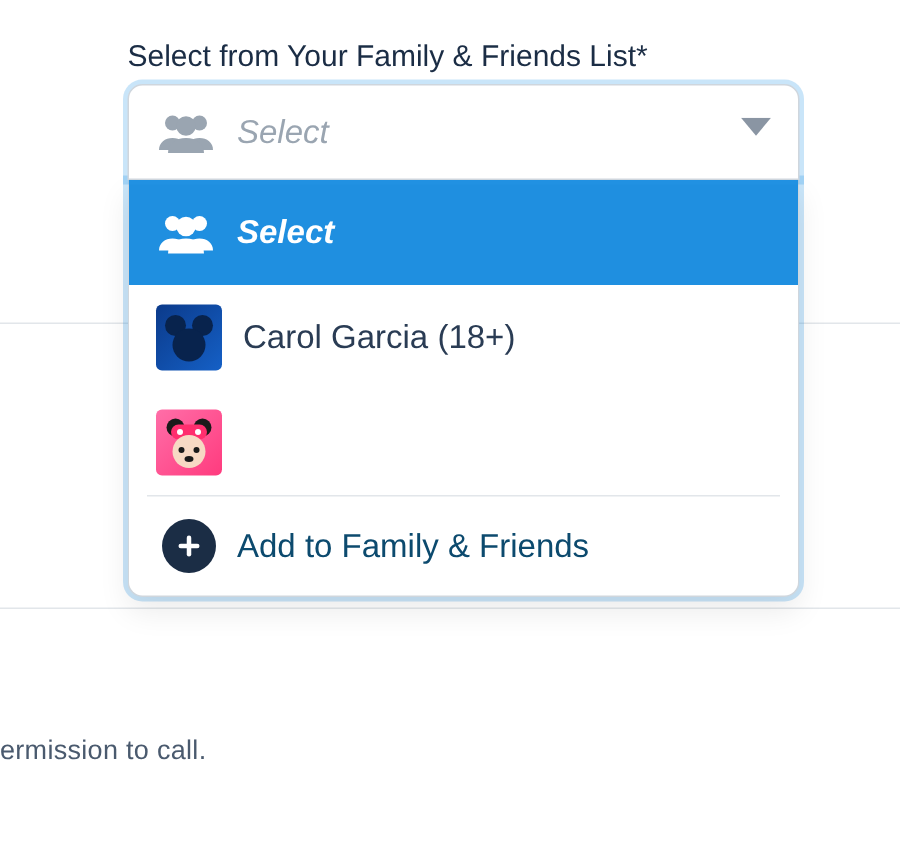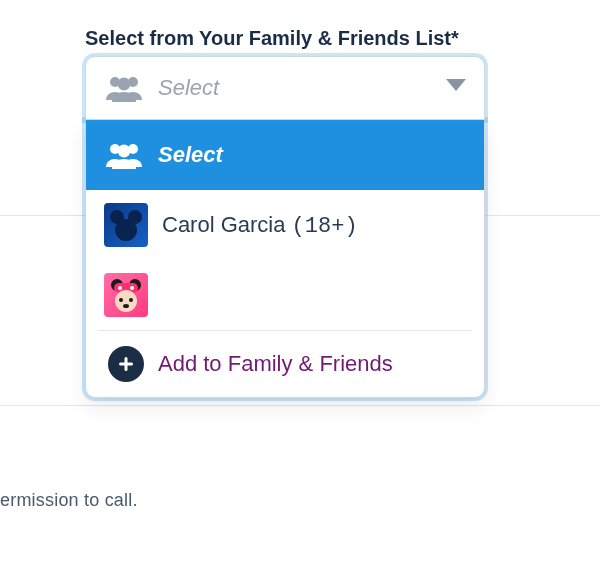--- a/index.html
+++ b/index.html
@@ -6,23 +6,23 @@
   html, body { width: 600px; height: 561px; font-family: -apple-system, "Helvetica Neue", Arial, sans-serif; background:#fff; color:#253b56; overflow:hidden; }
 
   .page { position:relative; width:600px; height:561px; }
 
   .hr1, .hr2 { position:absolute; left:0; right:0; height:1px; background:#e2e6ea; }
   .hr1 { top:215px; }
   .hr2 { top:405px; }
 
   .footer-fragment { position:absolute; left:0; top:490px; font-size:18px; color:#4a5a6e; letter-spacing:.2px;text-align:center; }
 
-  .field-label { position:absolute; left:85px; top:27px; font-size:20px; font-weight:700; color:#1b2d45; }
+  .field-label { position:absolute; left:85px; top:27px; font-size:20px; font-weight:400; color:#1b2d45; }
 
-  .dropdown-wrap { position:absolute; left:85px; top:56px; width:400px; }
+  .dropdown-wrap { position:absolute; left:85px; top:56px; width:448px; }
 
   .select-control {
     position:relative;
     height:64px;
     background:#fff;
     border:1px solid #cfd6dd;
     border-radius:10px 10px 0 0;
     box-shadow: 0 0 0 3px rgba(40,150,230,.25);
     display:flex; align-items:center;
     padding:0 18px;
@@ -36,29 +36,29 @@
     border:1px solid #cfd6dd;
     border-top:none;
     border-radius:0 0 10px 10px;
     box-shadow: 0 10px 20px rgba(0,0,0,.08), 0 0 0 3px rgba(40,150,230,.25);
     overflow:hidden;
   }
 
   .option { display:flex; align-items:center; height:70px; padding:0 18px; cursor:pointer; }
   .option + .option { }
   .option .label { font-size:22px; color:#2a3c54; margin-left:14px; }
-  .option .label .age { color:#2a3c54;font-family:Liberation Mono, monospace; }
+  .option .label .age { color:#2a3c54; }
 
   .option.highlight { background:#1f8fe0; }
   .option.highlight .label { color:#fff; font-style:italic; font-weight:600; }
 
   .divider { height:1px; background:#e2e6ea; margin:0 12px; }
 
   .option.add { height:66px; }
-  .option.add .label { font-size:22px; color:#701a75; }
+  .option.add .label { font-size:22px; color:#0c4a6e; }
 
   
   .icon-group { width:40px; height:30px; display:block; flex-shrink:0; }
 
   
   .avatar { width:44px; height:44px; border-radius:4px; flex-shrink:0; overflow:hidden; display:flex; align-items:center; justify-content:center; }
   .avatar.mickey { background:linear-gradient(135deg,#0b3a8a,#1560c6); }
   .avatar.minnie { background:linear-gradient(135deg,#ff6ea8,#ff3b7e); }
 
   

